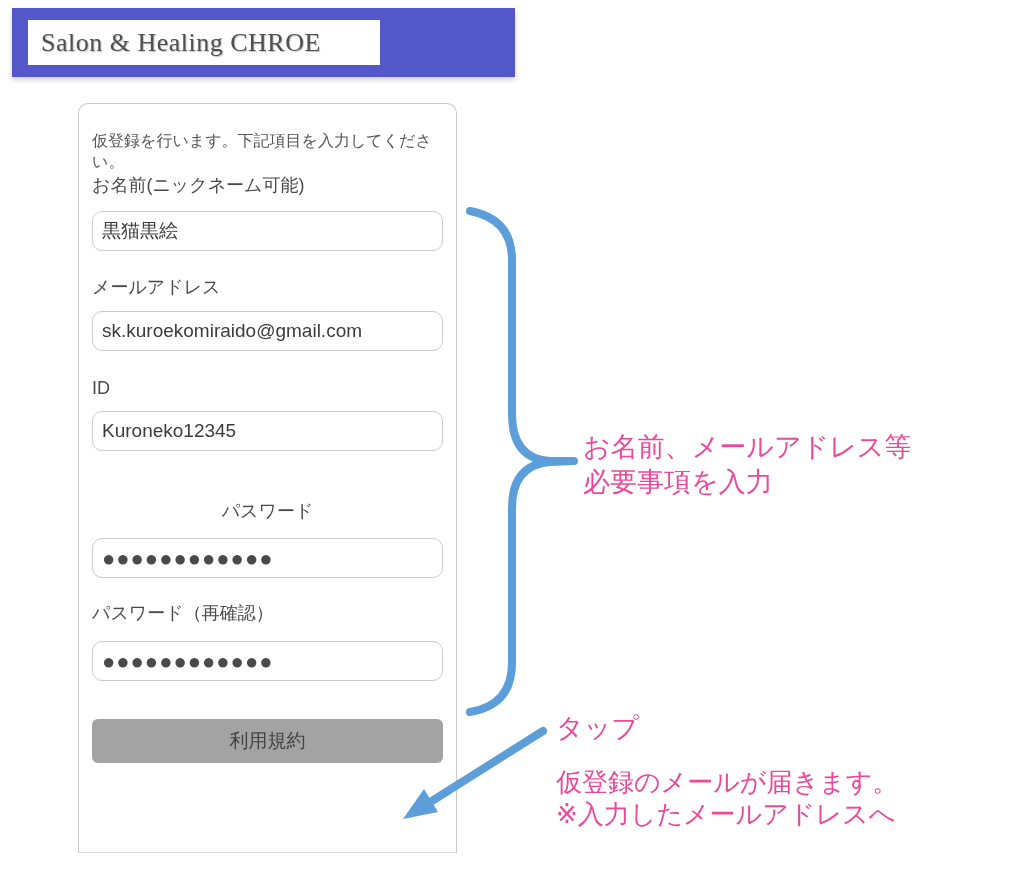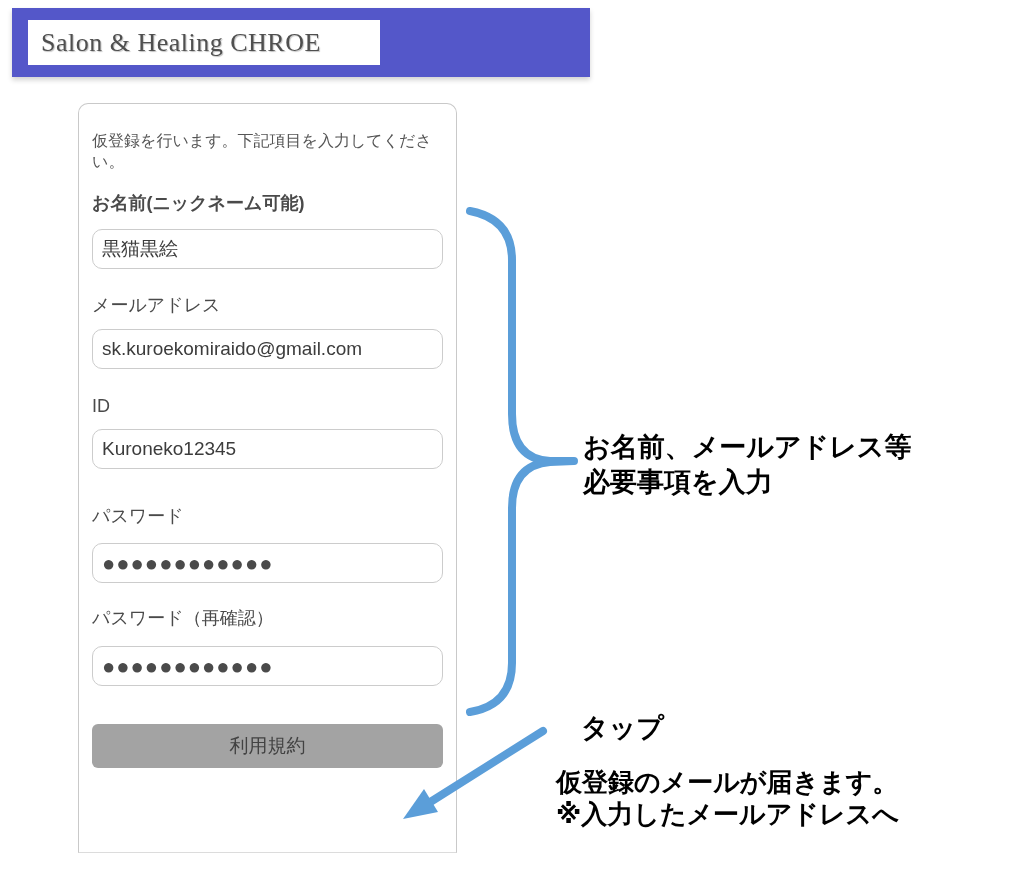--- a/index.html
+++ b/index.html
@@ -5,21 +5,21 @@
   * { margin:0; padding:0; box-sizing:border-box; }
   html,body { background:#ffffff; }
   body {
     font-family:"Liberation Sans","DejaVu Sans",sans-serif;
     width:1024px; height:887px; position:relative; overflow:hidden;
   }
   .page { position:relative; width:1024px; height:887px; background:#fff; }
 
   
   .site-header {
-    position:absolute; left:12px; top:8px; width:578px; height:69px;
+    position:absolute; left:12px; top:8px; width:503px; height:69px;
     background:#5457c9; box-shadow:0 3px 5px rgba(0,0,0,0.18);
     display:flex; align-items:center;
   }
   .title-box {
     margin-left:16px; width:352px; height:45px; background:#ffffff;
     display:flex; align-items:center;
   }
   .title-box h1 {
     font-family:"Liberation Serif","DejaVu Serif",serif;
     font-size:26px; font-weight:normal; color:#4f4f4f;
@@ -30,24 +30,24 @@
 
   
   .card {
     position:absolute; left:78px; top:103px; width:379px; height:750px;
     border:1px solid #c9c9c9; border-bottom-color:#dcdcdc;
     border-radius:10px 10px 0 0; background:#fff; padding:26px 13px 0 13px;
     overflow:hidden;
   }
   .instruction { font-size:16px; line-height:21px; color:#555; }
   .field-label { font-size:18px; line-height:25px; color:#4a4a4a; }
-  .lbl-name  { margin-top:19px;font-weight:bold; }
+  .lbl-name  { margin-top:1px; }
   .lbl-mail  { margin-top:24px; }
   .lbl-id    { margin-top:25px; }
-  .lbl-pw    { margin-top:35px; }
+  .lbl-pw    { margin-top:48px;text-align:center; }
   .lbl-pw2   { margin-top:23px; }
   .text-input {
     display:block; width:100%; height:40px; border:1px solid #cccccc;
     border-radius:10px; background:#fff; color:#3c3c3c; font-size:19px;
     padding:0 9px; outline:none;
     font-family:"Liberation Sans","DejaVu Sans",sans-serif;
   }
   .in-name { margin-top:13px; }
   .in-mail { margin-top:11px; }
   .in-id   { margin-top:10px; }
@@ -62,23 +62,23 @@
     margin-top:38px; height:44px; background:#a3a3a3; border-radius:6px;
     color:#424242;
   }
   .btn-register {
     margin-top:40px; height:41px; background:#f9a6a6; border-radius:4px;
     color:#555555;
   }
 
   
   .anno-overlay { position:absolute; left:0; top:0; width:1024px; height:887px; pointer-events:none; }
-  .anno-text { position:absolute; color:#000000; font-weight:bold; }
+  .anno-text { position:absolute; color:#ec4899; font-weight:normal; }
   .brace-note { left:583px; top:430px; font-size:27px; line-height:35px; }
-  .tap-label  { left:581px; top:712px; font-size:27px; line-height:33px; }
+  .tap-label  { left:556px; top:712px; font-size:27px; line-height:33px; }
   .mail-note  { left:556px; top:766px; font-size:26px; line-height:32px; }
 </style>
 </head>
 <body>
 
 <div class="page">
 
   <div class="site-header">
     <div class="title-box">
       <h1>Salon &amp; Healing CHROE</h1>

